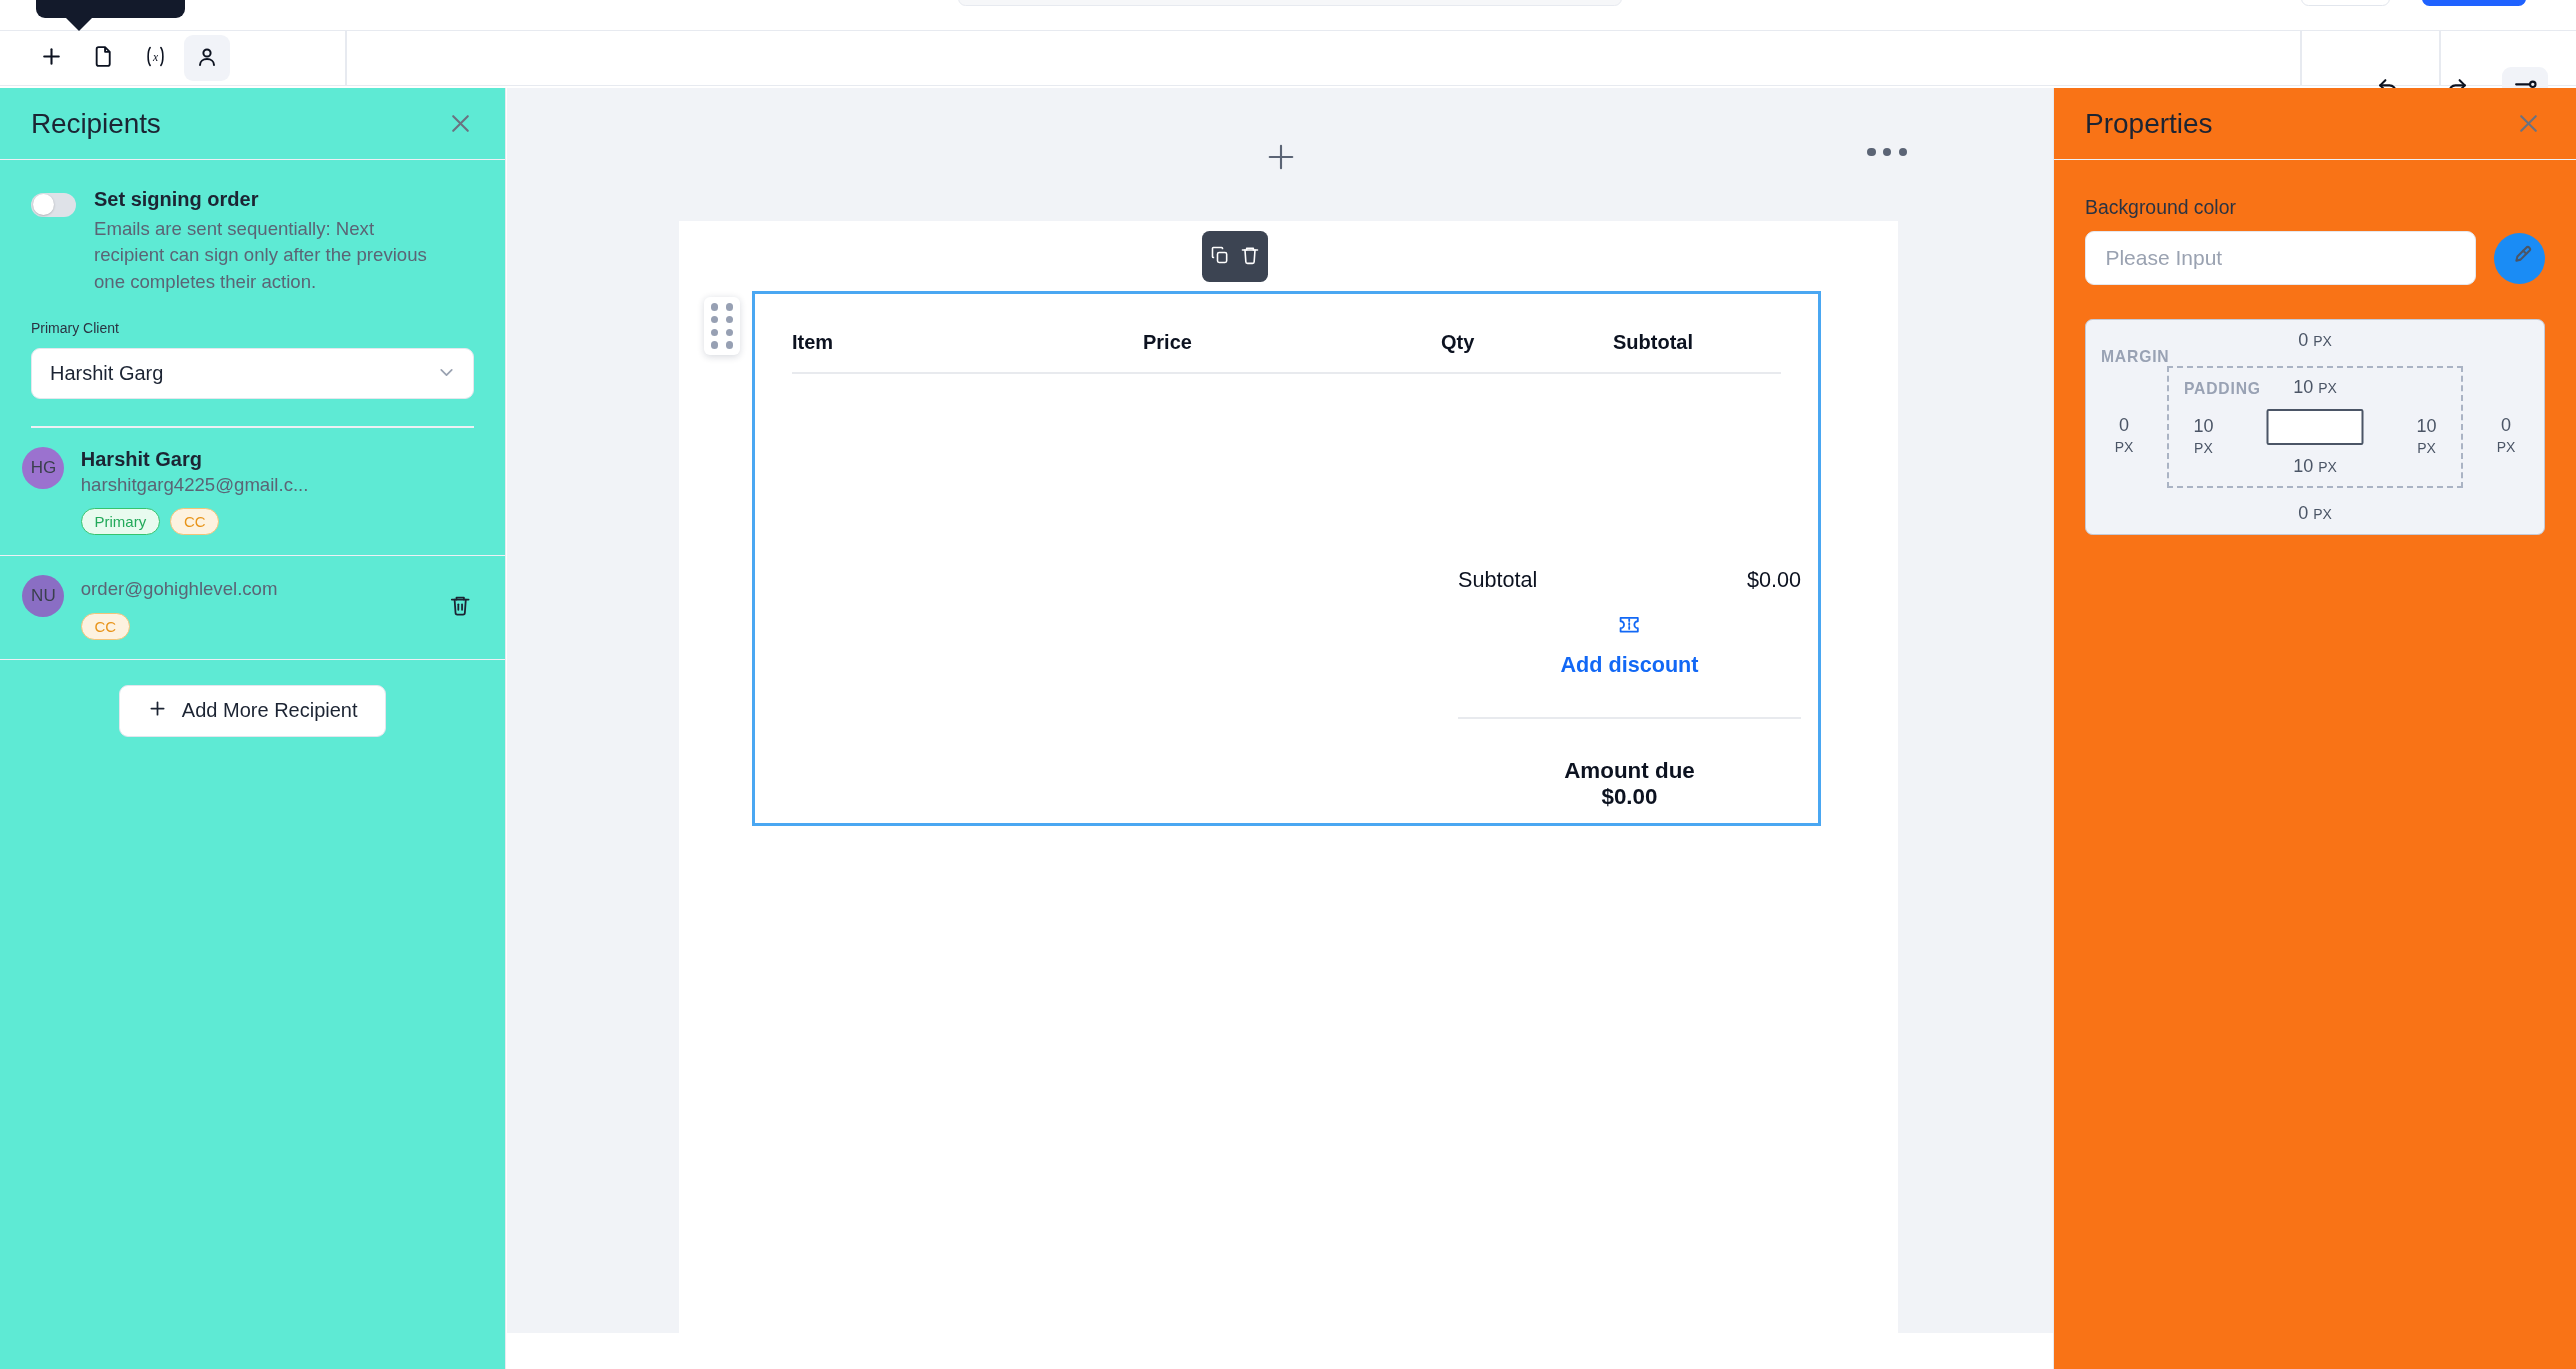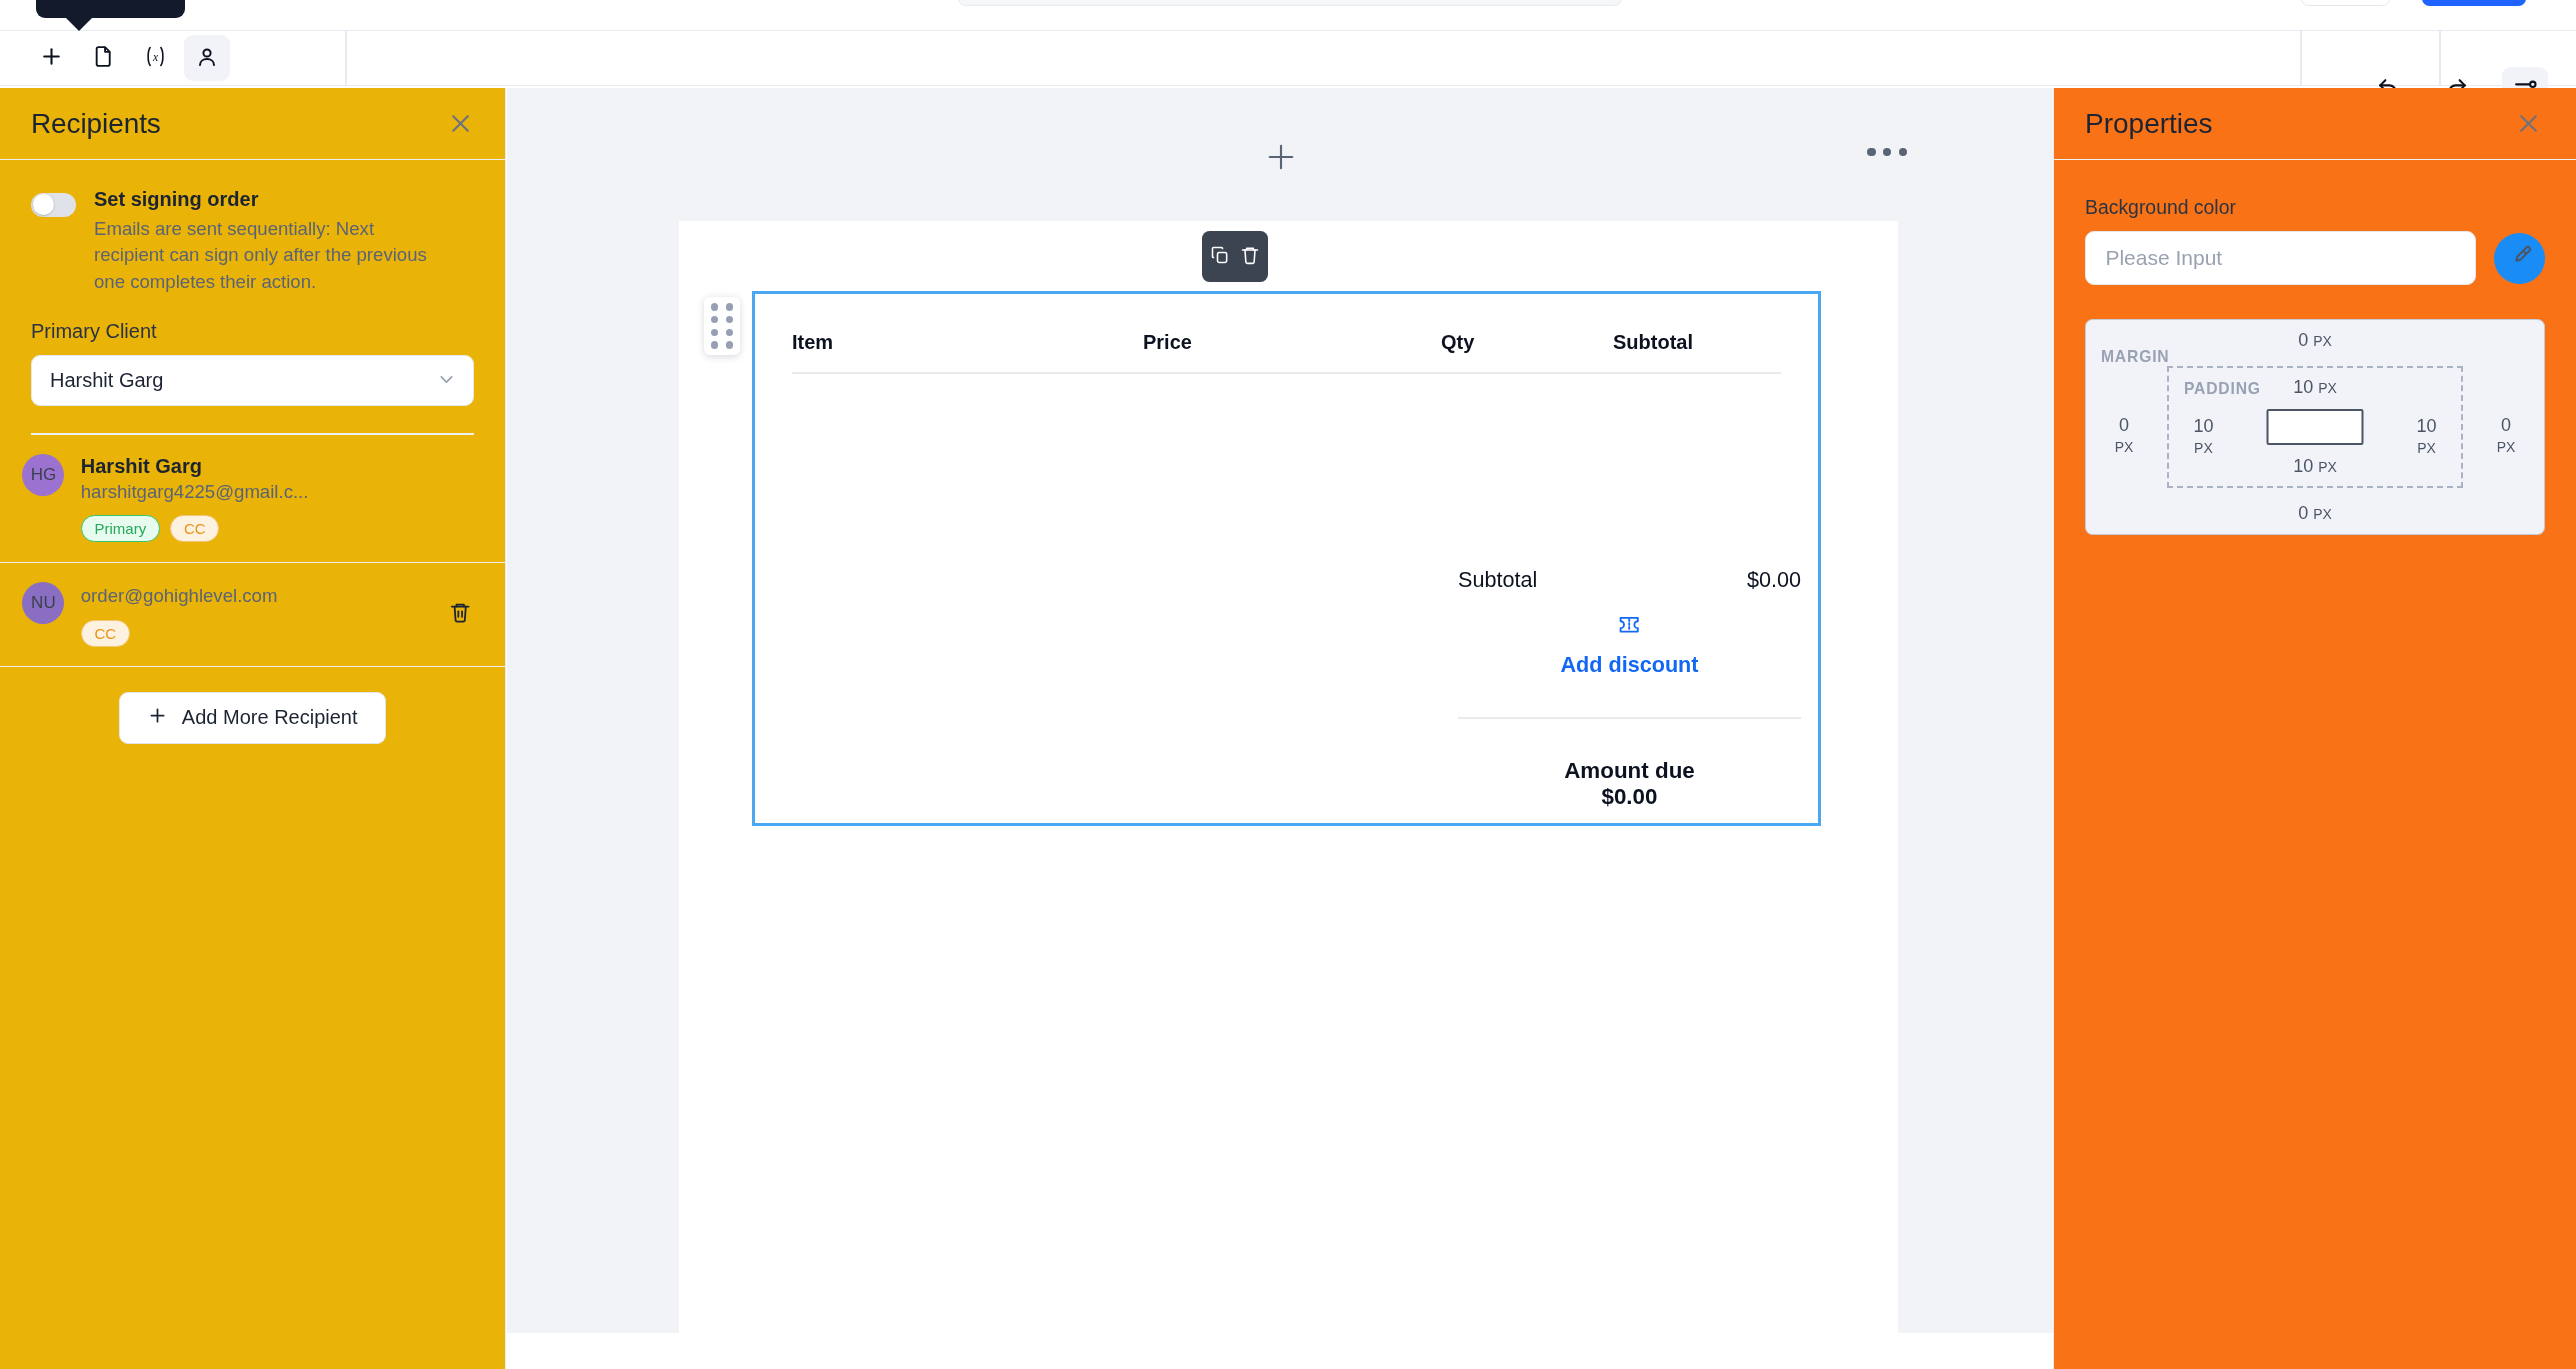--- a/index.html
+++ b/index.html
@@ -61,21 +61,21 @@
     position: absolute; left: 2439px; top: 31px; width: 1.5px; height: 55px; background: #e7eaf0;
   }
   .tool-group-right {
     position: absolute; right: 0; top: 31px; height: 55px;
     display: flex; align-items: center; gap: 22.4px; padding-right: 28px;
   }
 
   
   .recipients-panel {
     position: absolute; left: 0; top: 88px; width: 506px; height: 1281px;
-    background: #eab308; border-right: 1.5px solid #e7eaf0;
+    background: #5eead4; border-right: 1.5px solid #e7eaf0;
   }
   .rp-header {
     height: 72px; display: flex; align-items: center; justify-content: space-between;
     padding: 0 28px 0 31px; border-bottom: 1.5px solid #eef0f4;
   }
   .rp-title { font-size: 28px; font-weight: 400; color: #1c2433; letter-spacing: -0.1px; }
   .icon-x { width: 34px; height: 34px; cursor: pointer; display:flex; align-items:center; justify-content:center; }
 
   .rp-signing {
     padding: 28px 31px 0 31px; display: flex; gap: 18px; align-items: flex-start;
@@ -87,21 +87,21 @@
   .toggle .knob {
     position: absolute; left: 1.5px; top: 1.5px; width: 21px; height: 21px;
     background: #fff; border-radius: 50%; box-shadow: 0 0.7px 2.2px rgba(0,0,0,.25);
   }
   .signing-label { font-size: 20px; font-weight: 700; color: #1c2433; line-height: 1.18; }
   .signing-desc {
     font-size: 18.6px; color: #5b6475; line-height: 1.42; margin-top: 4.5px; max-width: 351px;
   }
 
   .rp-field { padding: 25px 31px 0 31px; }
-  .field-label { font-size: 20px; color: #2b3342; margin-bottom: 12px; }
+  .field-label { font-size: 14px; color: #2b3342; margin-bottom: 12px; }
   .select-box {
     height: 51px; border: 1.5px solid #e4e7ed; border-radius: 9px;
     display: flex; align-items: center; justify-content: space-between;
     padding: 0 16.4px 0 18px; cursor: pointer; background: #fff;
   }
   .select-value { font-size: 20px; color: #1c2433; }
   .rp-divider { height: 1.5px; background: #eef0f4; margin-top: 27px; }
 
   .recipient-row {
     display: flex; align-items: flex-start; gap: 16.4px;

